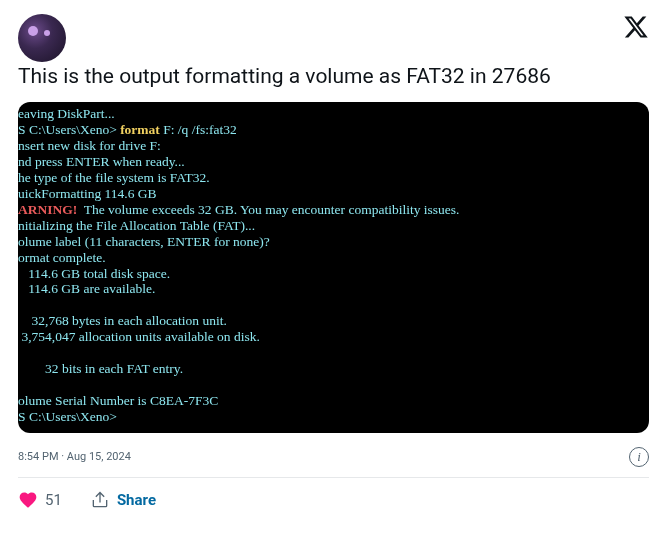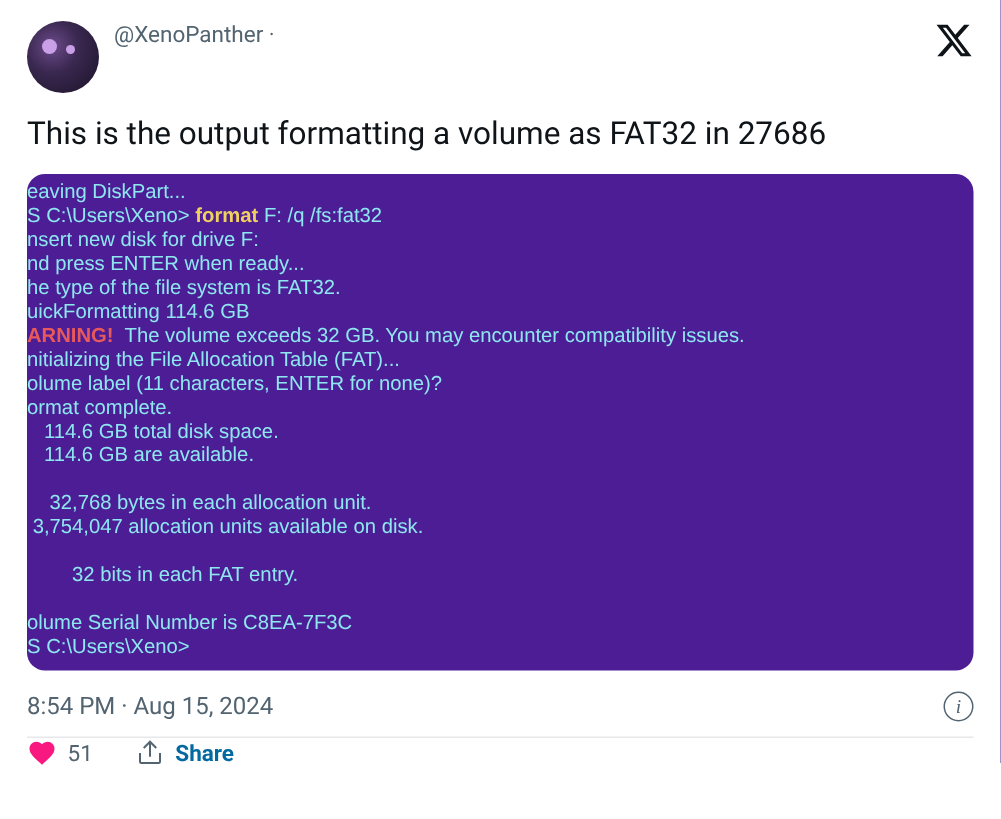--- a/index.html
+++ b/index.html
@@ -45,49 +45,49 @@
     }
     .x-logo {
       position: absolute;
       right: 0;
       top: 0;
       width: 26px;
       height: 26px;
       fill: #0f1419;
     }
     .tweet-text {
-      margin-top: 14px;
+      margin-top: 0;
       font-size: 21px;
       color: #0f1419;
       line-height: 1.35;
     }
     .terminal {
       margin-top: 12px;
-      background: #4c1d95;
+      background: #000000;
       border-radius: 12px;
       padding: 4px 6px 8px 0;
-      font-family: Liberation Sans, sans-serif;
+      font-family: Liberation Serif, serif;
       font-size: 13.5px;
       line-height: 1.18;
       color: #d8d8d8;
       white-space: pre;
       overflow: hidden;
     }
     .t-cyan { color: #8ee7f0; }
     .t-yellow { color: #f0d060; font-weight: bold; }
     .t-red { color: #e85a5a; font-weight: bold; }
     .meta-row {
       margin-top: 14px;
       display: flex;
       align-items: center;
       justify-content: space-between;
     }
     .timestamp {
       color: #536471;
-      font-size: 16px;
+      font-size: 11px;
     }
     .info-icon {
       width: 20px;
       height: 20px;
       border: 1.5px solid #536471;
       border-radius: 50%;
       color: #536471;
       font-size: 13px;
       display: flex;
       align-items: center;
@@ -96,20 +96,21 @@
       font-style: italic;
     }
     .divider {
       height: 1px;
       background: #e6e8ea;
       margin-top: 10px;
     }
     .actions {
       display: flex;
       gap: 28px;
+      margin-top: 12px;
       font-size: 15px;
       color: #536471;
     }
     .action {
       display: flex;
       align-items: center;
       gap: 7px;
       cursor: pointer;
     }
     .heart { fill: #f91880; width: 20px; height: 20px; }
@@ -118,21 +119,20 @@
     .like-count { color: #536471; font-weight: 400; }
     .reply-label { color: #536471; font-weight: 600; }
     .share-label { color: #0369a1; font-weight: 700; }
   </style>
 </head>
 <body>
 
 <div class="header">
   <div class="avatar"></div>
   <div class="user-block">
-    <div class="handle">@XenoPanther ·</div>
   </div>
   <svg class="x-logo" viewBox="0 0 24 24">
       <path d="M18.244 2.25h3.308l-7.227 8.26 8.502 11.24H16.17l-5.214-6.817L4.99 21.75H1.68l7.73-8.835L1.254 2.25H8.08l4.713 6.231zm-1.161 17.52h1.833L7.084 4.126H5.117z"></path>
     </svg>
 </div>
 
 <div class="tweet-text">This is the output formatting a volume as FAT32 in 27686</div>
 
 <div class="terminal"><span class="t-cyan">eaving DiskPart...</span>
 <span class="t-cyan">S C:\Users\Xeno&gt; </span><span class="t-yellow">format </span><span class="t-cyan">F: /q /fs:fat32</span>

